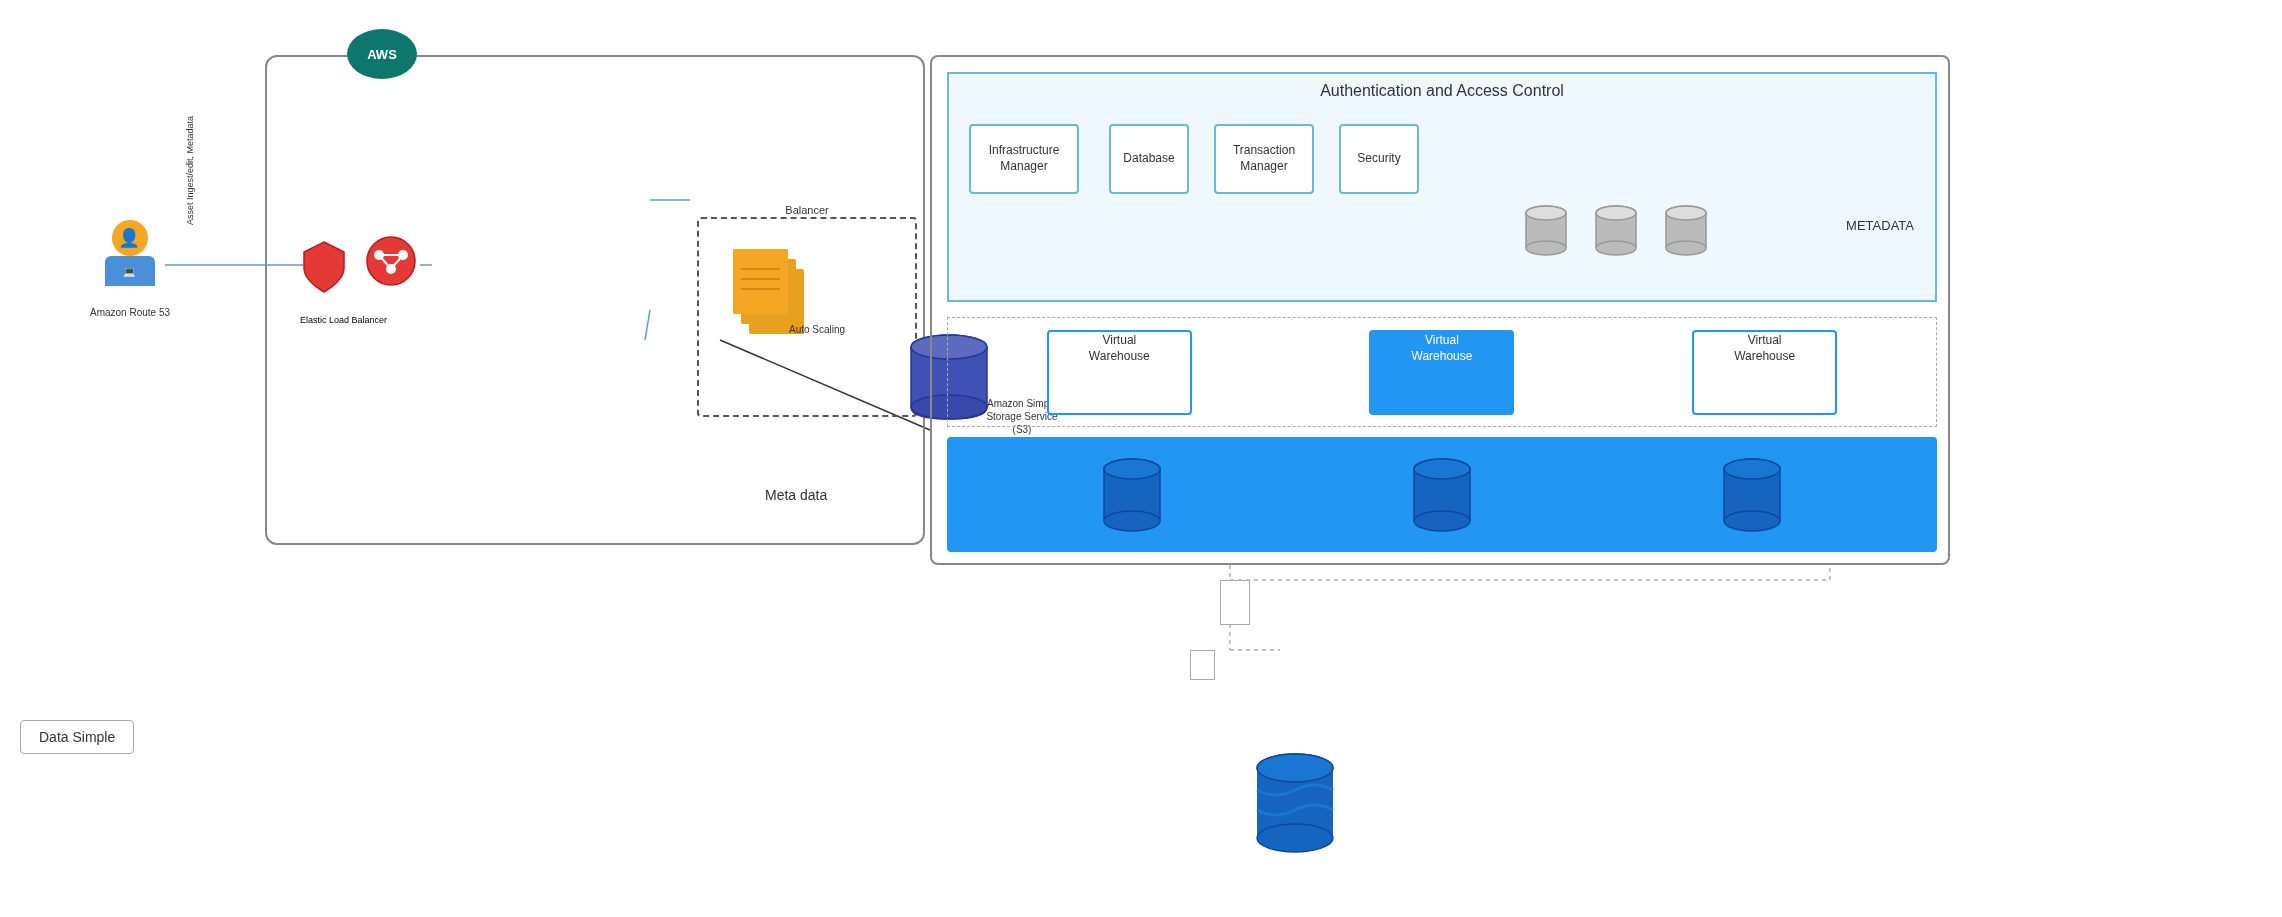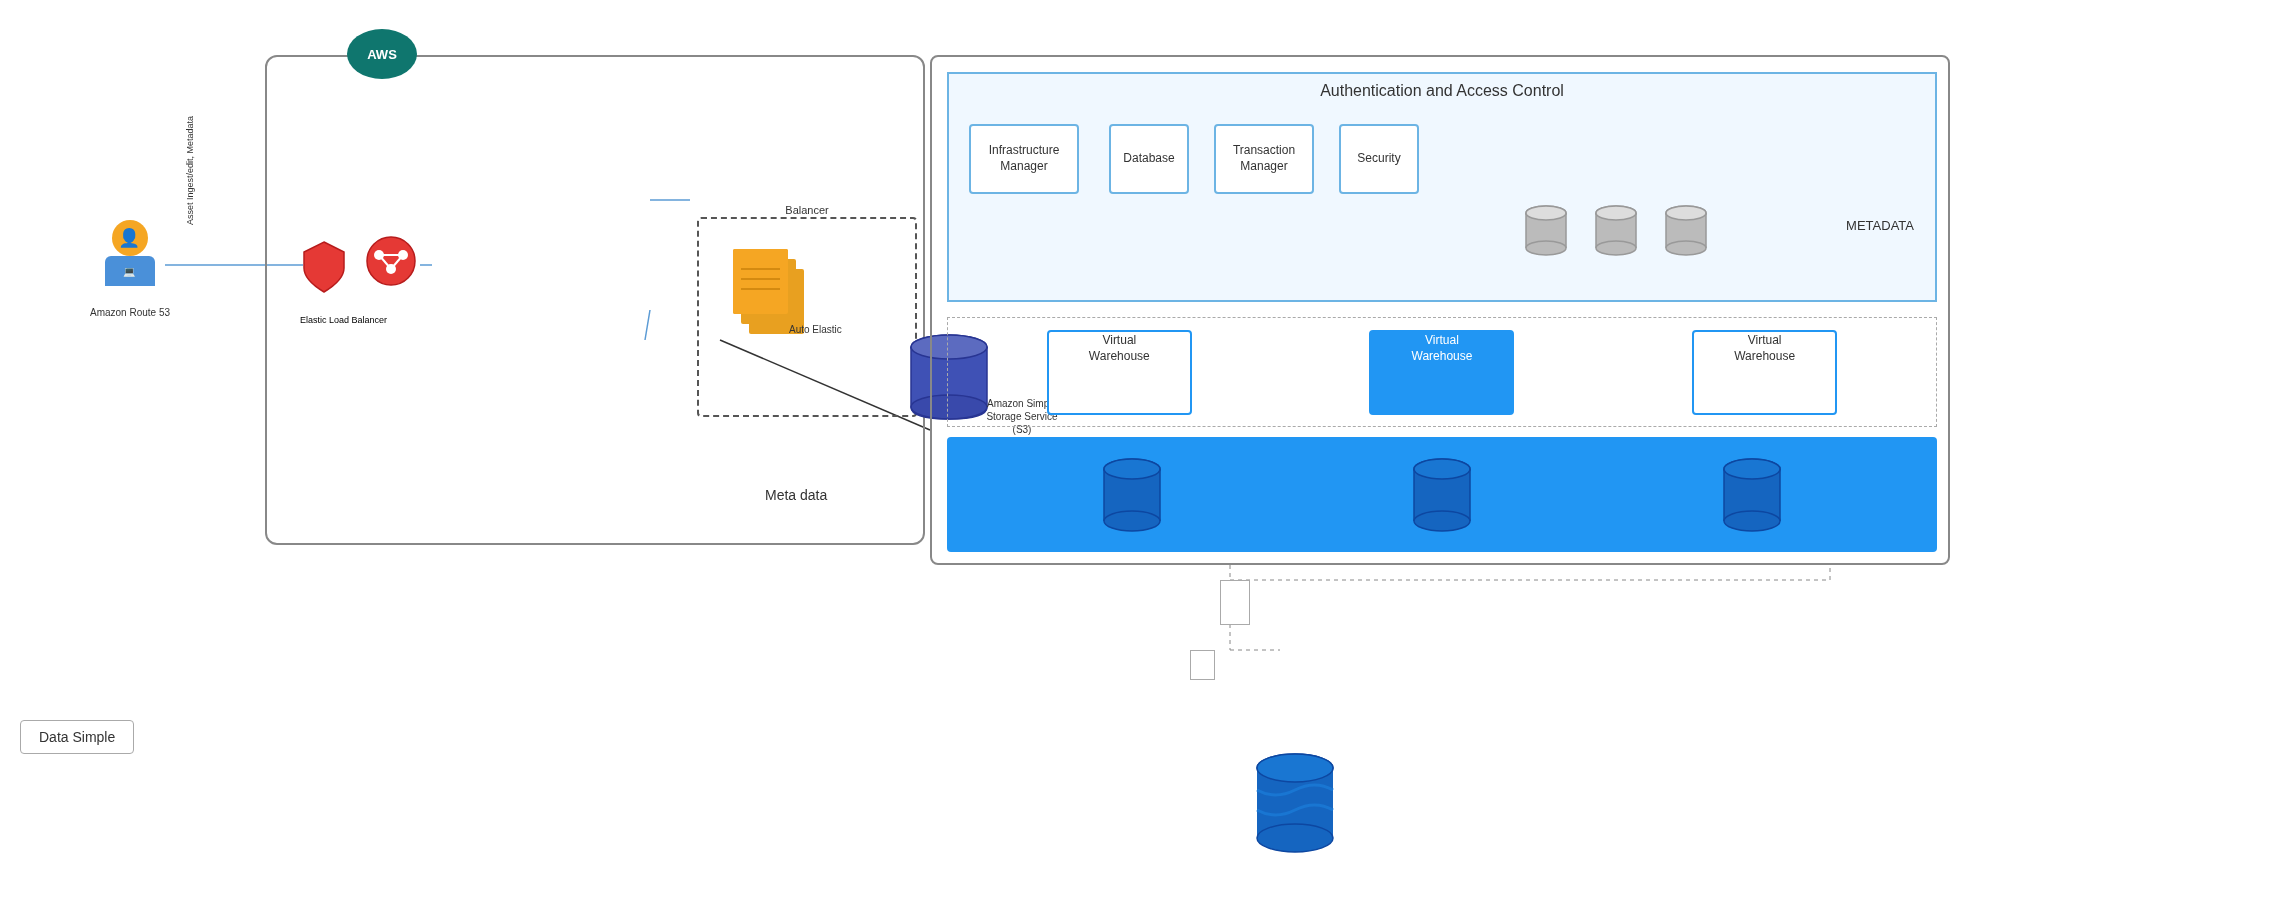--- a/index.html
+++ b/index.html
@@ -399,21 +399,21 @@
         <div class="doc-item" style="top:10px; left:12px;"></div>
         <div class="doc-item" style="top:0px; left:4px;">
           <svg width="55" height="65" viewBox="0 0 55 65" style="position:absolute;top:0;left:0">
             <rect x="0" y="0" width="55" height="65" fill="#F5A623" rx="2"></rect>
             <line x1="8" y1="20" x2="47" y2="20" stroke="#D48A10" stroke-width="2"></line>
             <line x1="8" y1="30" x2="47" y2="30" stroke="#D48A10" stroke-width="2"></line>
             <line x1="8" y1="40" x2="47" y2="40" stroke="#D48A10" stroke-width="2"></line>
           </svg>
         </div>
       </div>
-      <div class="auto-scaling-label">Auto Elastic</div>
+      <div class="auto-scaling-label">Auto Scaling</div>
     </div>
 
     <div class="rds-cylinder">
       <svg width="60" height="90" viewBox="0 0 60 90">
         <ellipse cx="30" cy="15" rx="28" ry="10" fill="#4FC3F7" stroke="#0288D1" stroke-width="1.5"></ellipse>
         <rect x="2" y="15" width="56" height="60" fill="#4FC3F7" stroke="#0288D1" stroke-width="0"></rect>
         <line x1="2" y1="15" x2="2" y2="75" stroke="#0288D1" stroke-width="1.5"></line>
         <line x1="58" y1="15" x2="58" y2="75" stroke="#0288D1" stroke-width="1.5"></line>
         <ellipse cx="30" cy="75" rx="28" ry="10" fill="#4FC3F7" stroke="#0288D1" stroke-width="1.5"></ellipse>
         <ellipse cx="30" cy="15" rx="28" ry="10" fill="#81D4FA" stroke="#0288D1" stroke-width="1.5"></ellipse>

